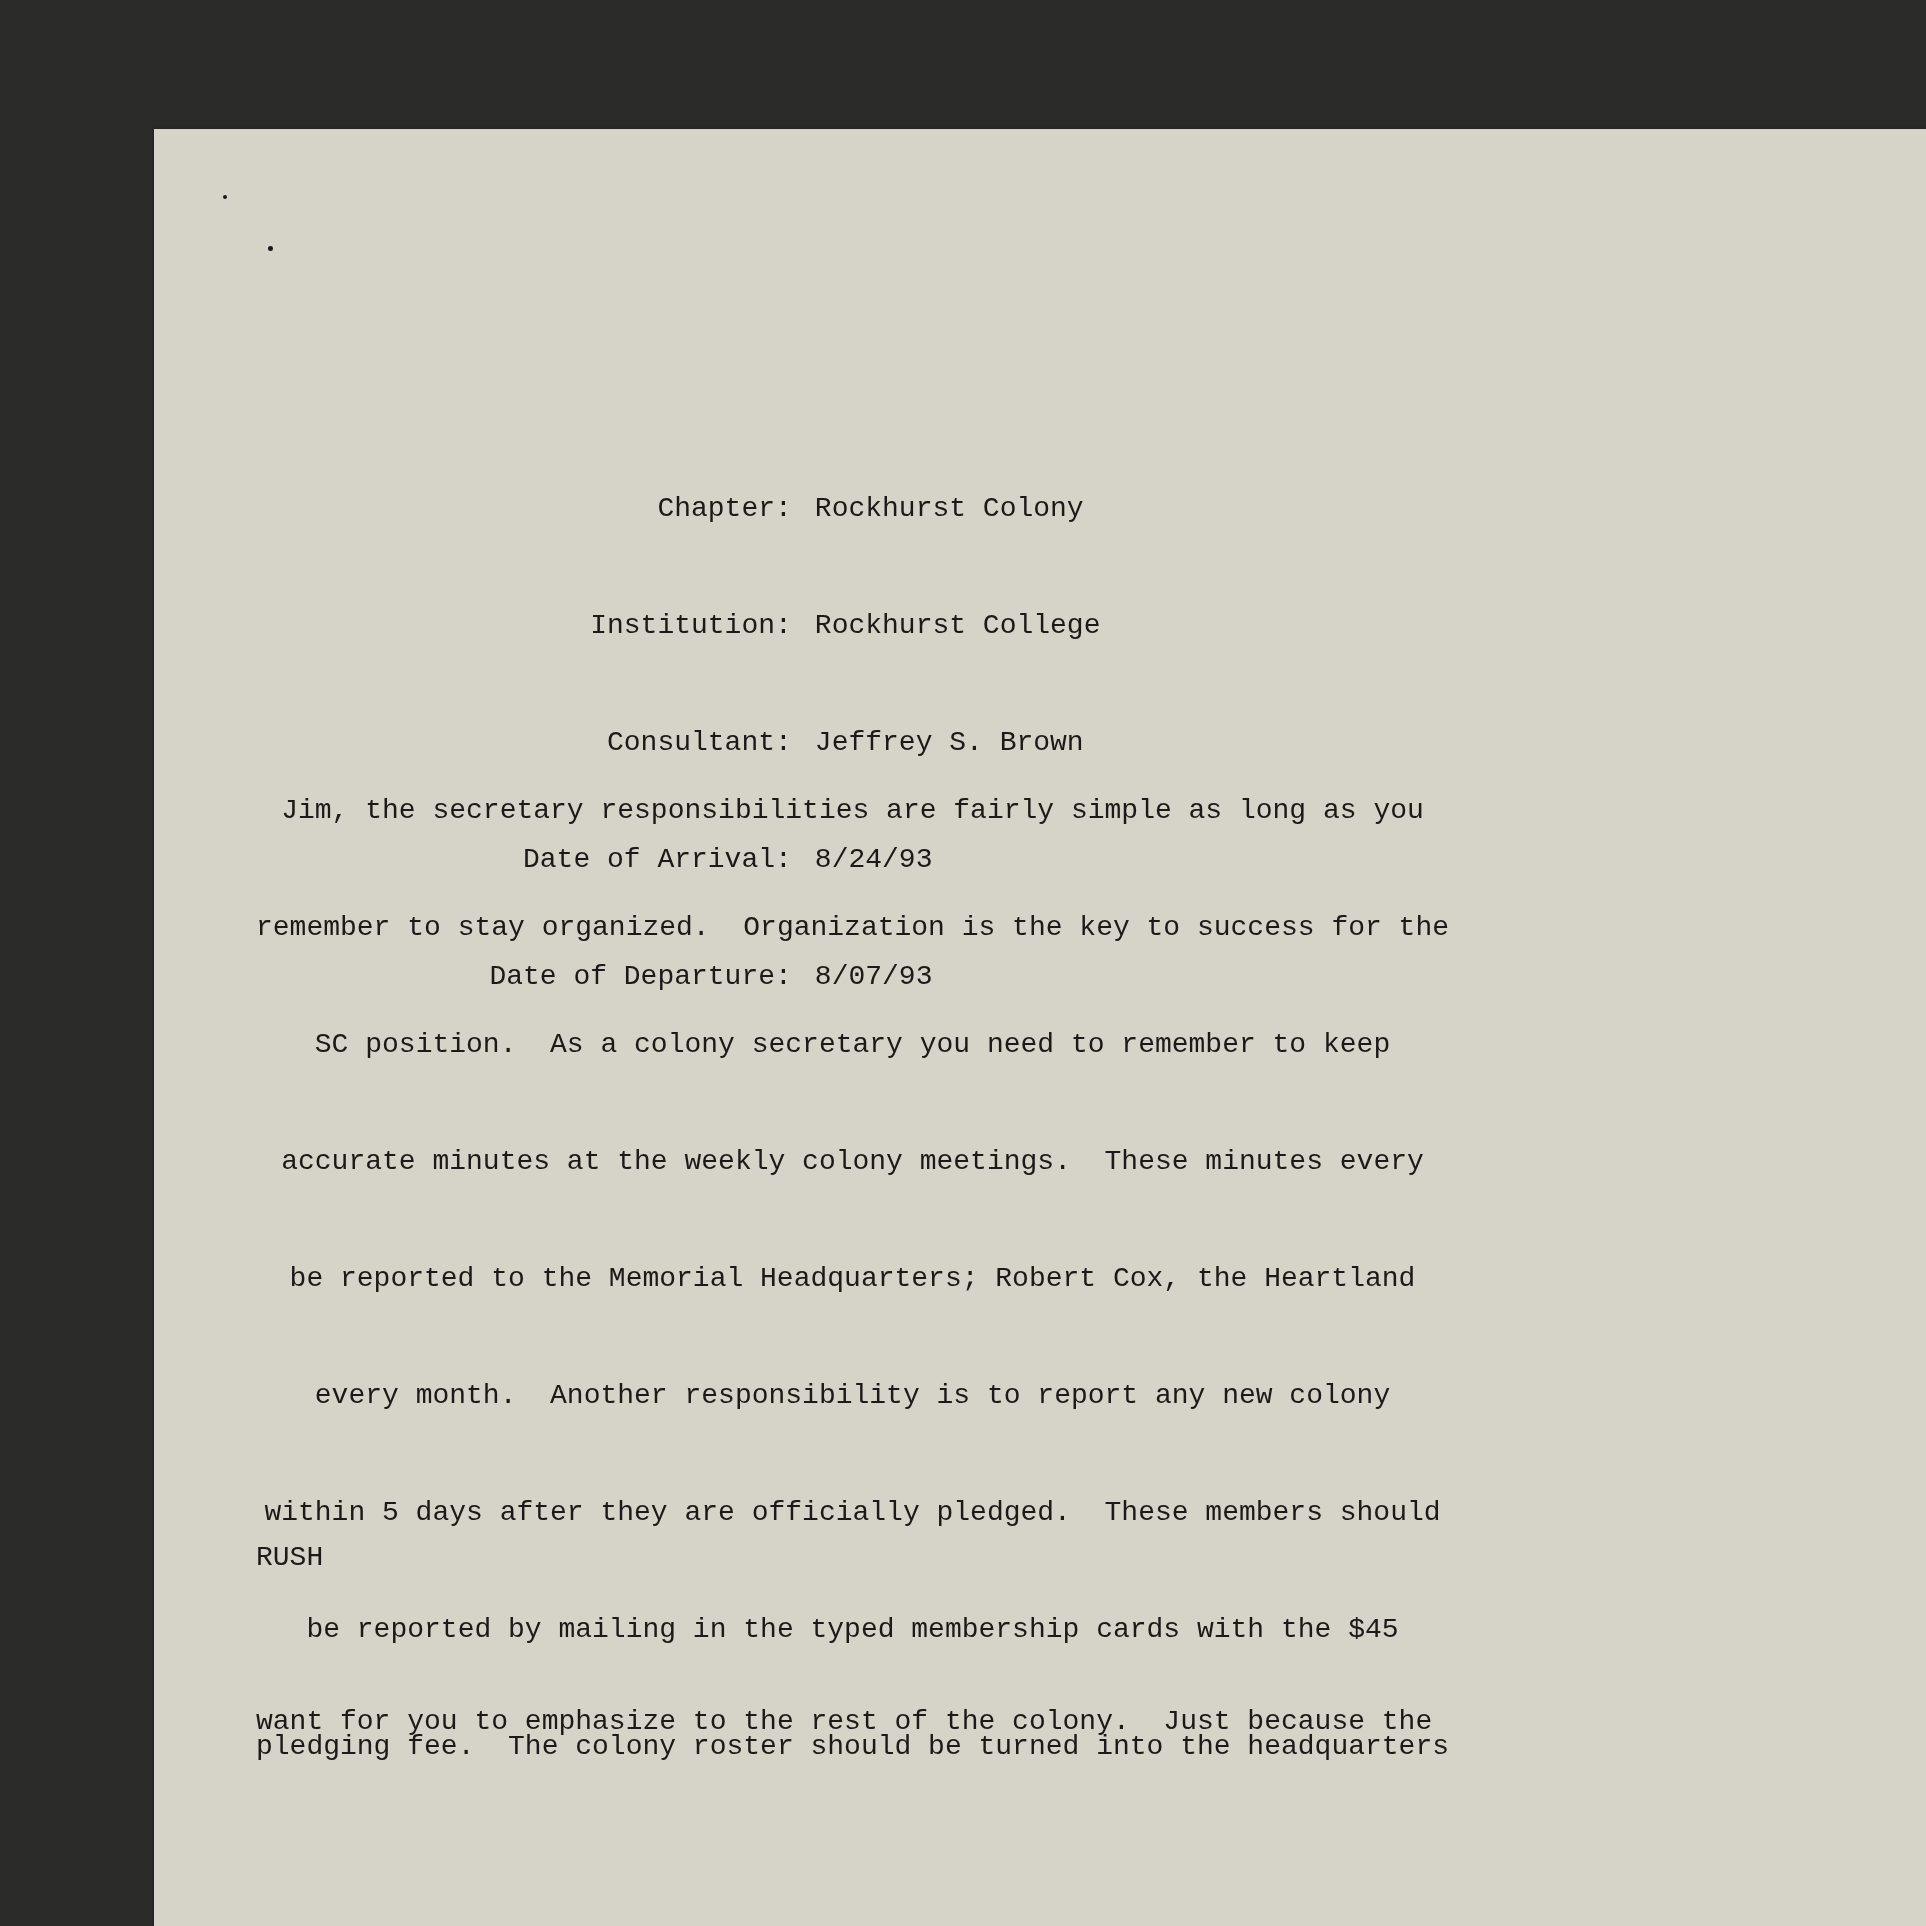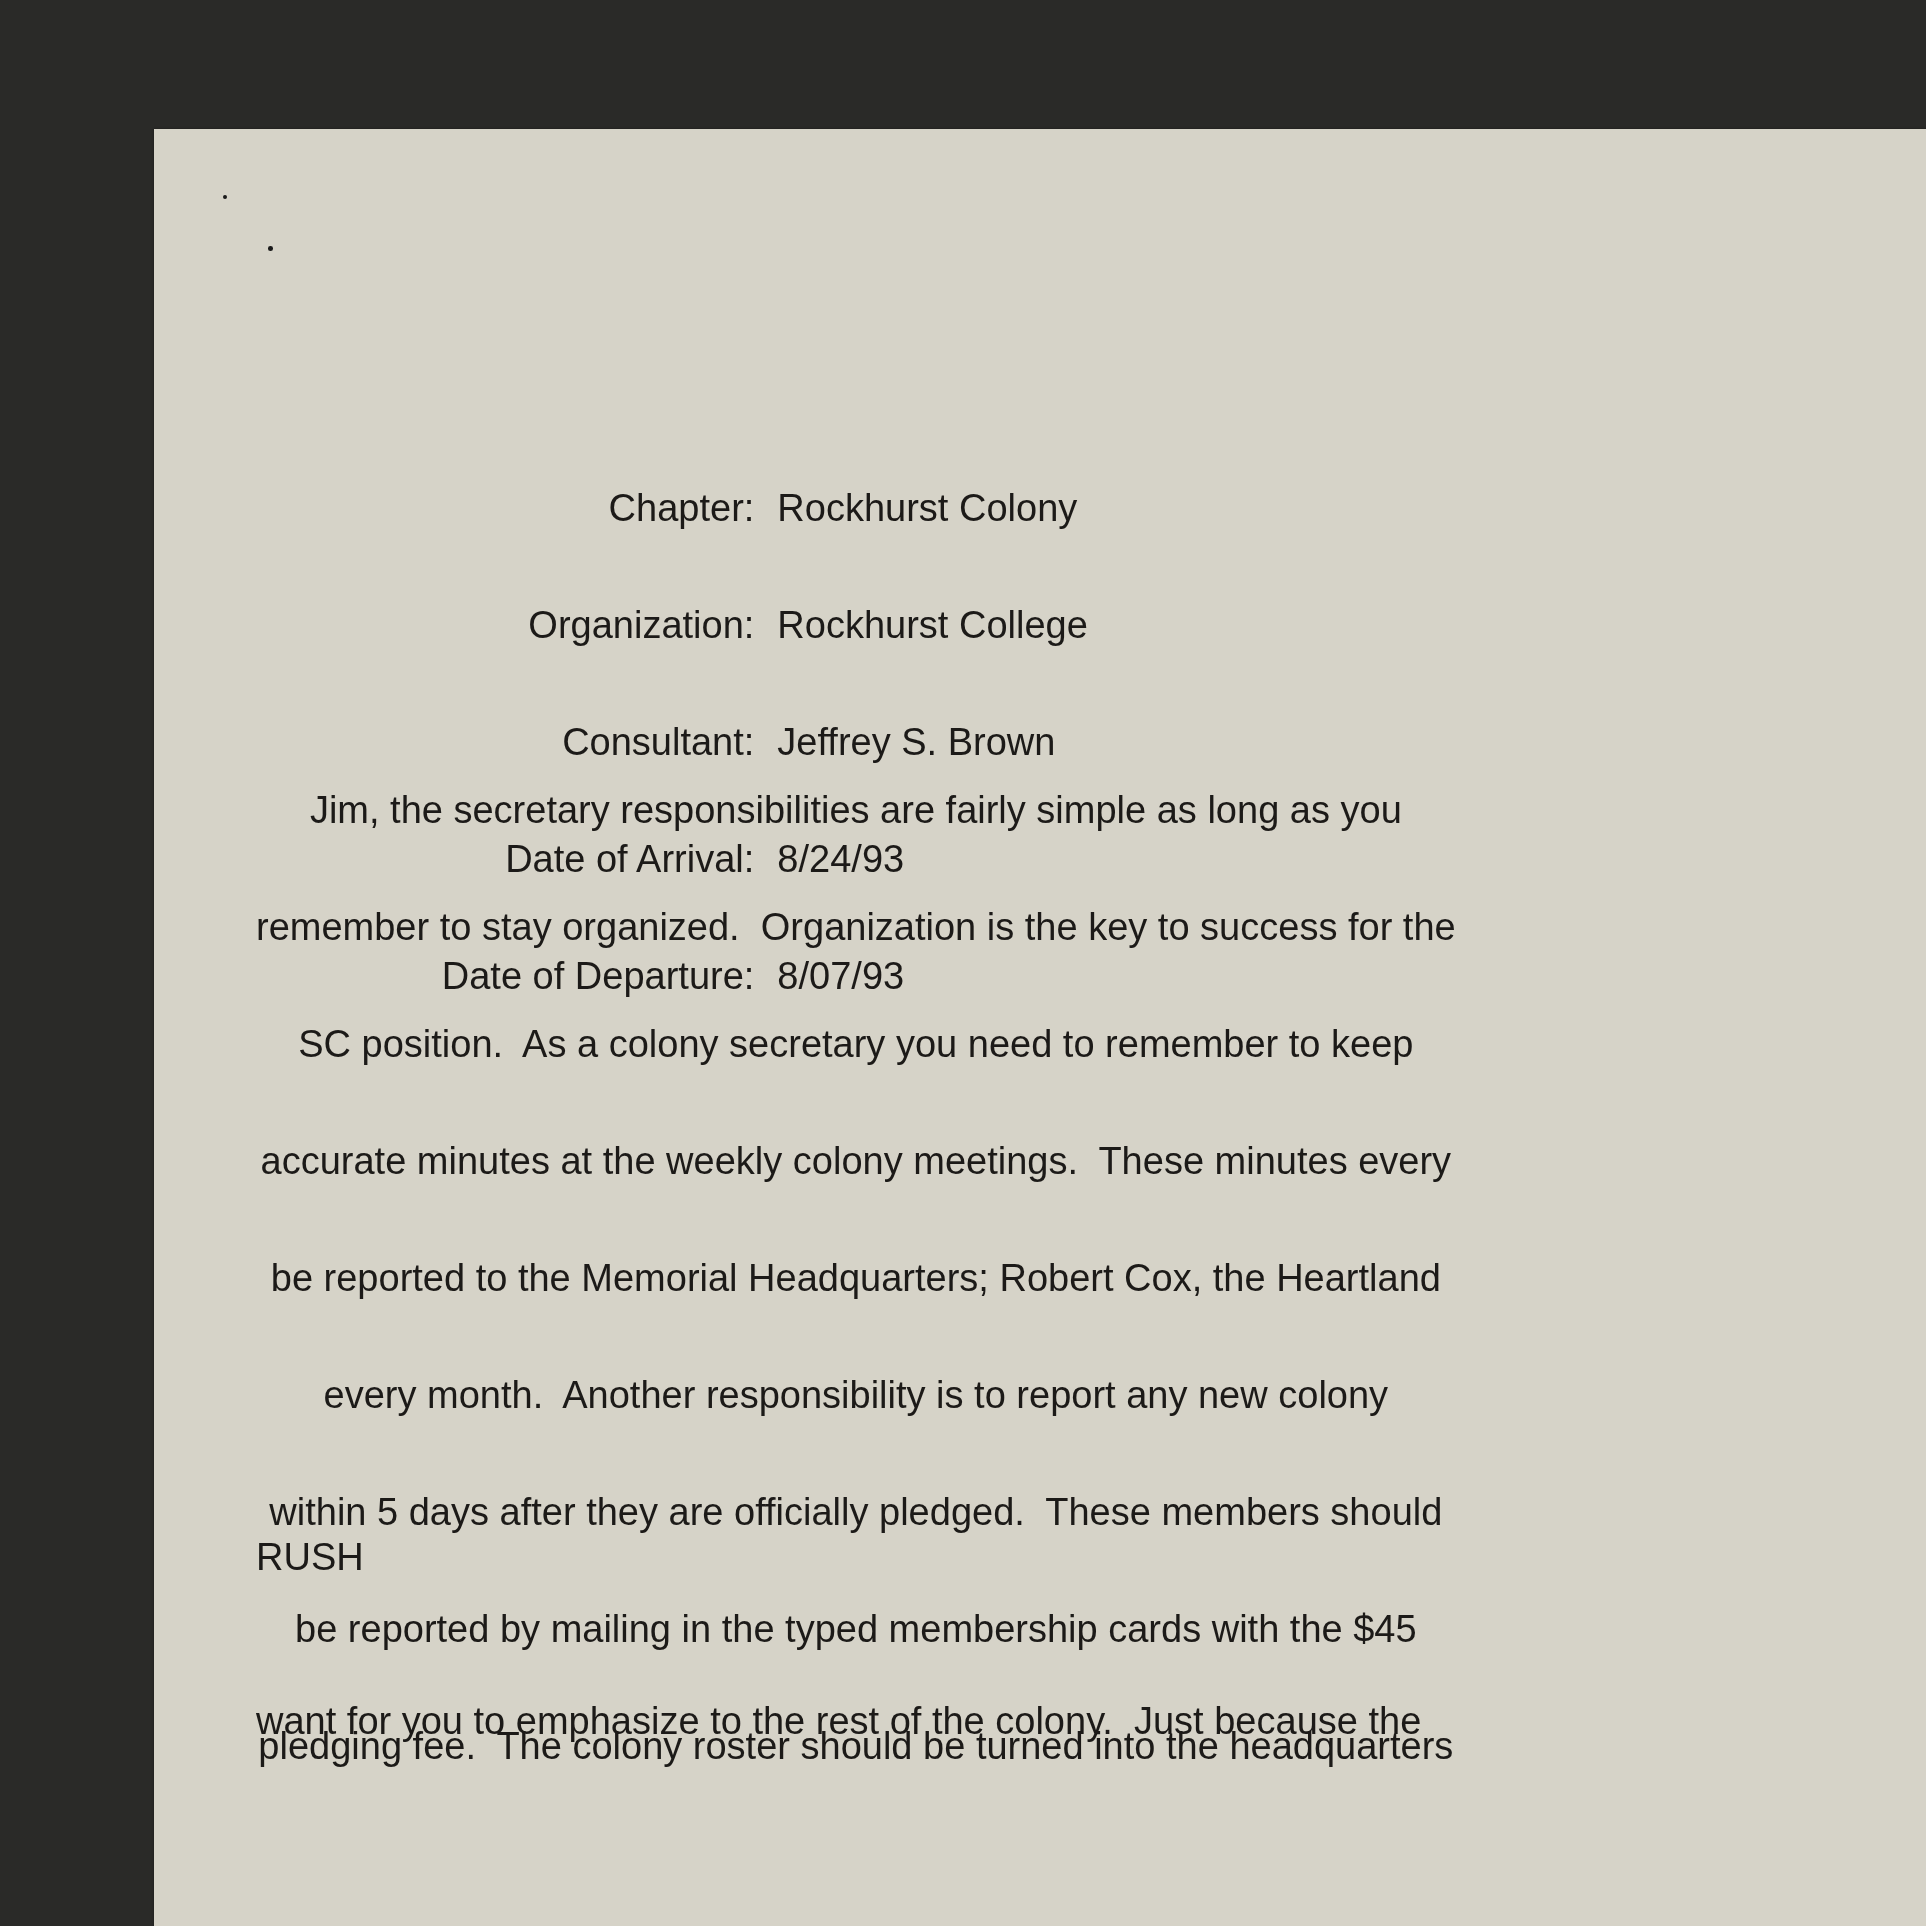--- a/index.html
+++ b/index.html
@@ -9,22 +9,22 @@
     position: relative; overflow: hidden;
   }
   .page {
     position: absolute;
     left: 154px; top: 129px;
     width: 1856px; height: 2483px;
     background: #d6d3c8;
     box-shadow: 0 0 2.3px rgba(0,0,0,0.4);
   }
   .mono {
-    font-family: Liberation Sans, sans-serif;
-    font-size: 38px;
+    font-family: Liberation Mono, monospace;
+    font-size: 28px;
     color: #1c1a18;
     line-height: 39px;
     white-space: pre;
     letter-spacing: 0px;
   }
   .header-block {
     position: absolute;
     left: 102px; top: 243px;
   }
   .hrow { display: block; height: 39px; }
@@ -40,21 +40,21 @@
 
 <div class="page">
   <div class="speck" style="left:114px;top:117px;width:4.6px;height:4.6px;"></div>
   <div class="speck" style="left:69px;top:66px;width:3.9px;height:3.9px;"></div>
 
   <div class="header-block mono">
     <div class="hrow">
       <span class="hlabel">Chapter:</span><span class="hvalue">Rockhurst Colony</span>
     </div>
     <div class="hrow">
-      <span class="hlabel">Organization:</span><span class="hvalue">Rockhurst College</span>
+      <span class="hlabel">Institution:</span><span class="hvalue">Rockhurst College</span>
     </div>
     <div class="hrow">
       <span class="hlabel">Consultant:</span><span class="hvalue">Jeffrey S. Brown</span>
     </div>
     <div class="hrow">
       <span class="hlabel">Date of Arrival:</span><span class="hvalue">8/24/93</span>
     </div>
     <div class="hrow">
       <span class="hlabel">Date of Departure:</span><span class="hvalue">8/07/93</span>
     </div>

